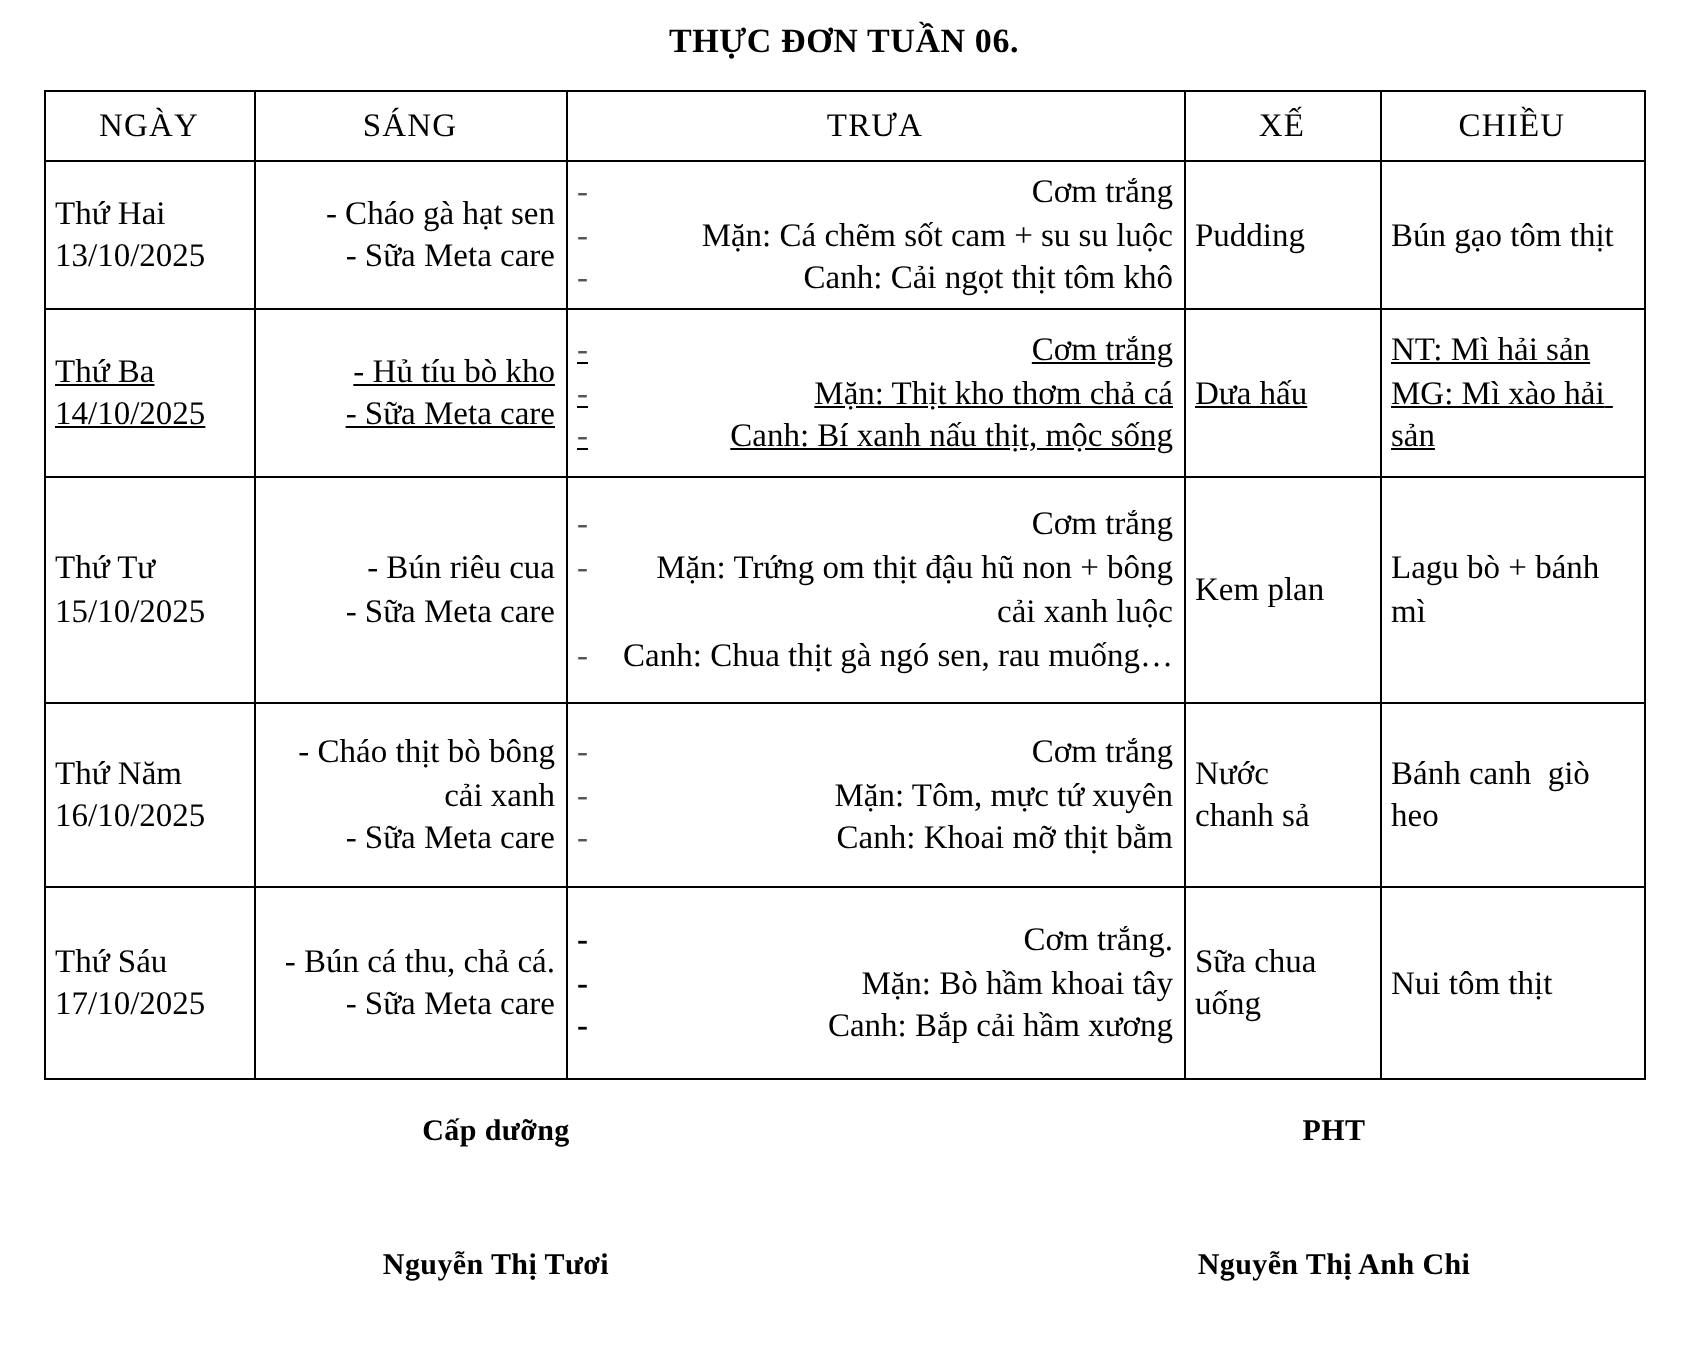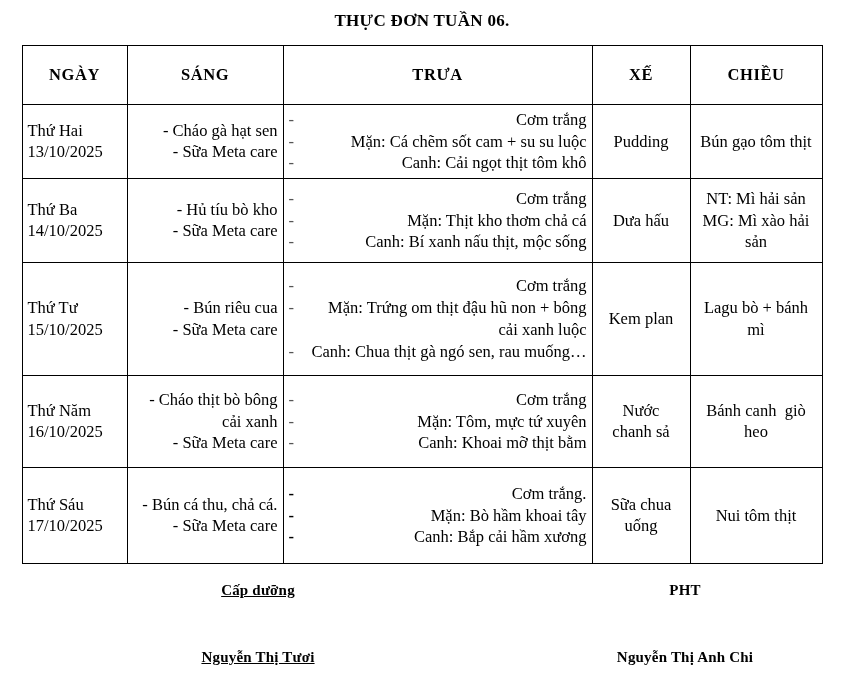--- a/index.html
+++ b/index.html
@@ -44,24 +44,24 @@
   }
   table.menu td, table.menu th {
     border: 1.3px solid #000000;
     vertical-align: middle;
     padding: 3px 5px;
     font-size: 16.5px;
     line-height: 1.32;
   }
   table.menu th {
     text-align: center;
-    font-weight: bold;
+    font-weight: normal;
     letter-spacing: 0.6px;
     height: 26px;
-    padding: 16px 5px;
+    padding: 4px 5px;
   }
   col.c-ngay { width: 105px; }
   col.c-sang { width: 156px; }
   col.c-trua { width: 309px; }
   col.c-xe   { width: 98px; }
   col.c-chieu{ width: 132px; }
 
   td.day {
     vertical-align: top;
     text-align: left;
@@ -72,21 +72,20 @@
   }
   td.sang {
     text-align: right;
     padding-left: 10px;
   }
   td.trua {
     text-align: left;
     padding-left: 6px;
   }
   td.xe, td.chieu {
-    text-align: center;
   }
   .dish-line {
     white-space: pre-wrap;
   }
   ul.trua-list {
     list-style: none;
     margin: 0;
     padding: 0;
   }
   ul.trua-list li {
@@ -103,21 +102,21 @@
   }
   ul.trua-list.bold-bullet li .bullet {
     color: #000;
     font-weight: bold;
   }
   ul.trua-list li .txt {
     flex: 1 1 auto;
     text-align: right;
   }
   .row-h1 { height: 74px; }
-  .row-h2 { height: 84px; }
+  .row-h2 { height: 84px; text-decoration: underline; }
   .row-h3 { height: 113px; }
   .row-h4 { height: 92px; }
   .row-h5 { height: 96px; }
 
   .footer {
     position: relative;
     width: 800px;
     margin: 0 auto;
     height: 110px;
   }
@@ -130,22 +129,22 @@
   .sig .role {
     display: block;
     margin-top: 18px;
     letter-spacing: 0.2px;
   }
   .sig .name {
     display: block;
     margin-top: 50px;
     letter-spacing: 0.2px;
   }
-  .sig-left { left: 146px; width: 180px; text-decoration: underline; }
-  .sig-right { left: 553px; width: 220px; }
+  .sig-left { left: 136px; width: 180px; }
+  .sig-right { left: 535px; width: 220px; }
 </style>
 </head>
 <body>
 
 <div class="page">
 
   <div class="title-block">
     <div class="title-main">THỰC ĐƠN TUẦN 06.</div>
   </div>
 

